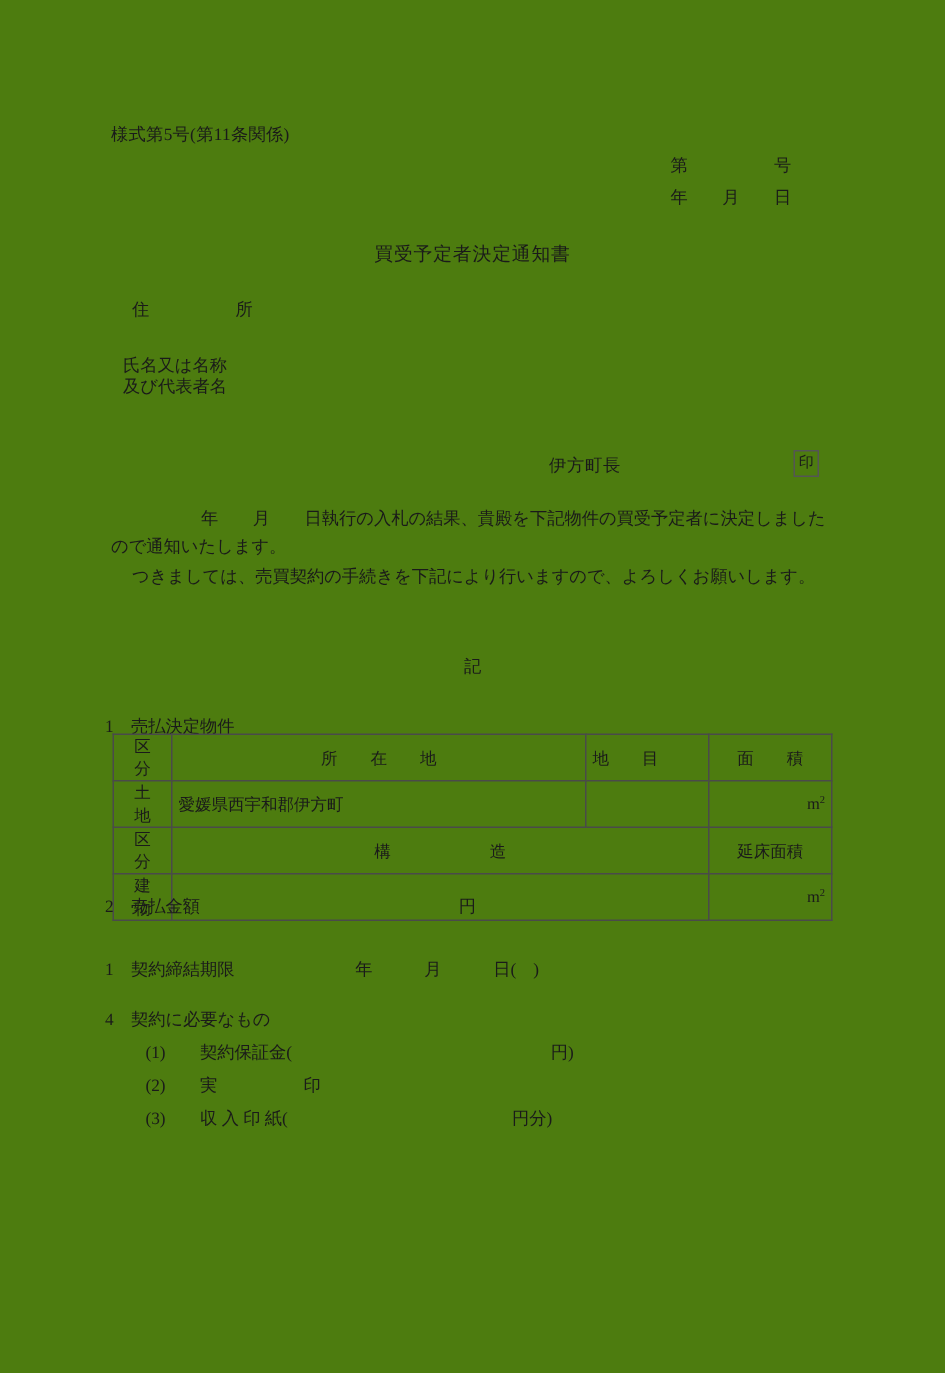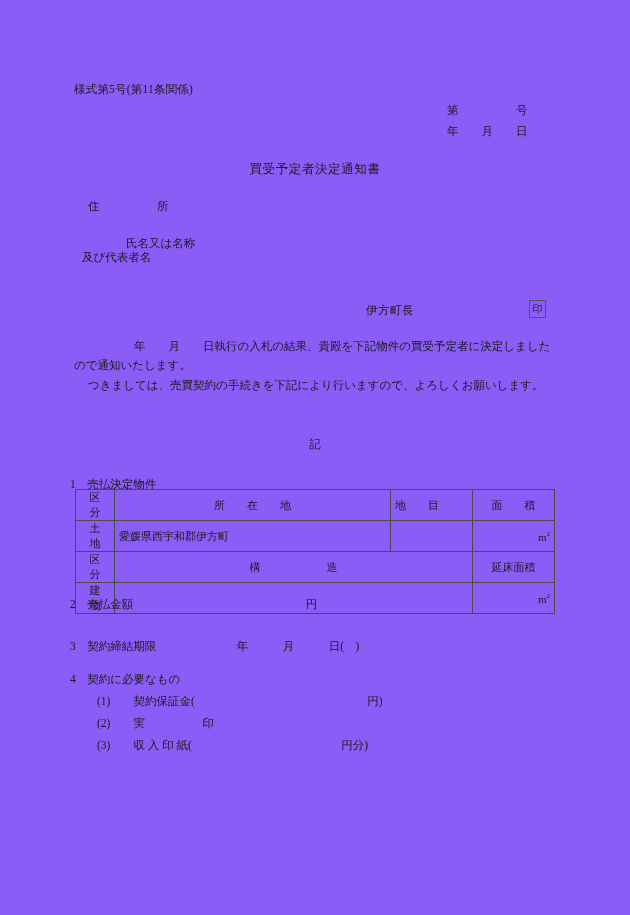--- a/index.html
+++ b/index.html
@@ -12,21 +12,21 @@
     height: 915px;
     position: relative;
     font-family: "Liberation Serif", "DejaVu Serif", serif;
     color: #1a1a1a;
     font-size: 11px;
     overflow: hidden;
   }
   .page {
     position: absolute;
     inset: 0;
-    background: #8b5cf6;
+    background: #4d7c0f;
   }
   .abs { position: absolute; white-space: pre; }
 
   
   #form-code {
     left: 74px; top: 82px;
     font-size: 11.5px;
     letter-spacing: 0.2px;
   }
   #doc-number {
@@ -47,21 +47,20 @@
   }
 
   
   #recipient-address {
     left: 88px; top: 199px;
     font-size: 11.5px;
   }
   #recipient-name-line1 {
     left: 82px; top: 236px;
     font-size: 11.5px;
-    margin-left: 44px;
   }
   #recipient-name-line2 {
     left: 82px; top: 250px;
     font-size: 11.5px;
   }
 
   
   #issuer-name {
     left: 366px; top: 303px;
     font-size: 11.5px;
@@ -195,21 +194,21 @@
       <tr>
         <td class="col-kubun">建　　物</td>
         <td class="col-loc cell-left" colspan="2"></td>
         <td class="col-area cell-right sqm"><span>m</span><sup>2</sup></td>
       </tr>
     </tbody>
   </table>
 
   <div class="abs" id="section2">2　売払金額　　　　　　　　　　　　　　　円</div>
 
-  <div class="abs" id="section3">3　契約締結期限　　　　　　　年　　　月　　　日(　)</div>
+  <div class="abs" id="section3">1　契約締結期限　　　　　　　年　　　月　　　日(　)</div>
 
   <div class="abs" id="section4-heading">4　契約に必要なもの</div>
 
   <div class="abs" id="section4-item-0">(1)　　契約保証金(　　　　　　　　　　　　　　　円)</div>
 
   <div class="abs" id="section4-item-1">(2)　　実　　　　　印</div>
 
   <div class="abs" id="section4-item-2">(3)　　収 入 印 紙(　　　　　　　　　　　　　円分)</div>
 
 </div>

